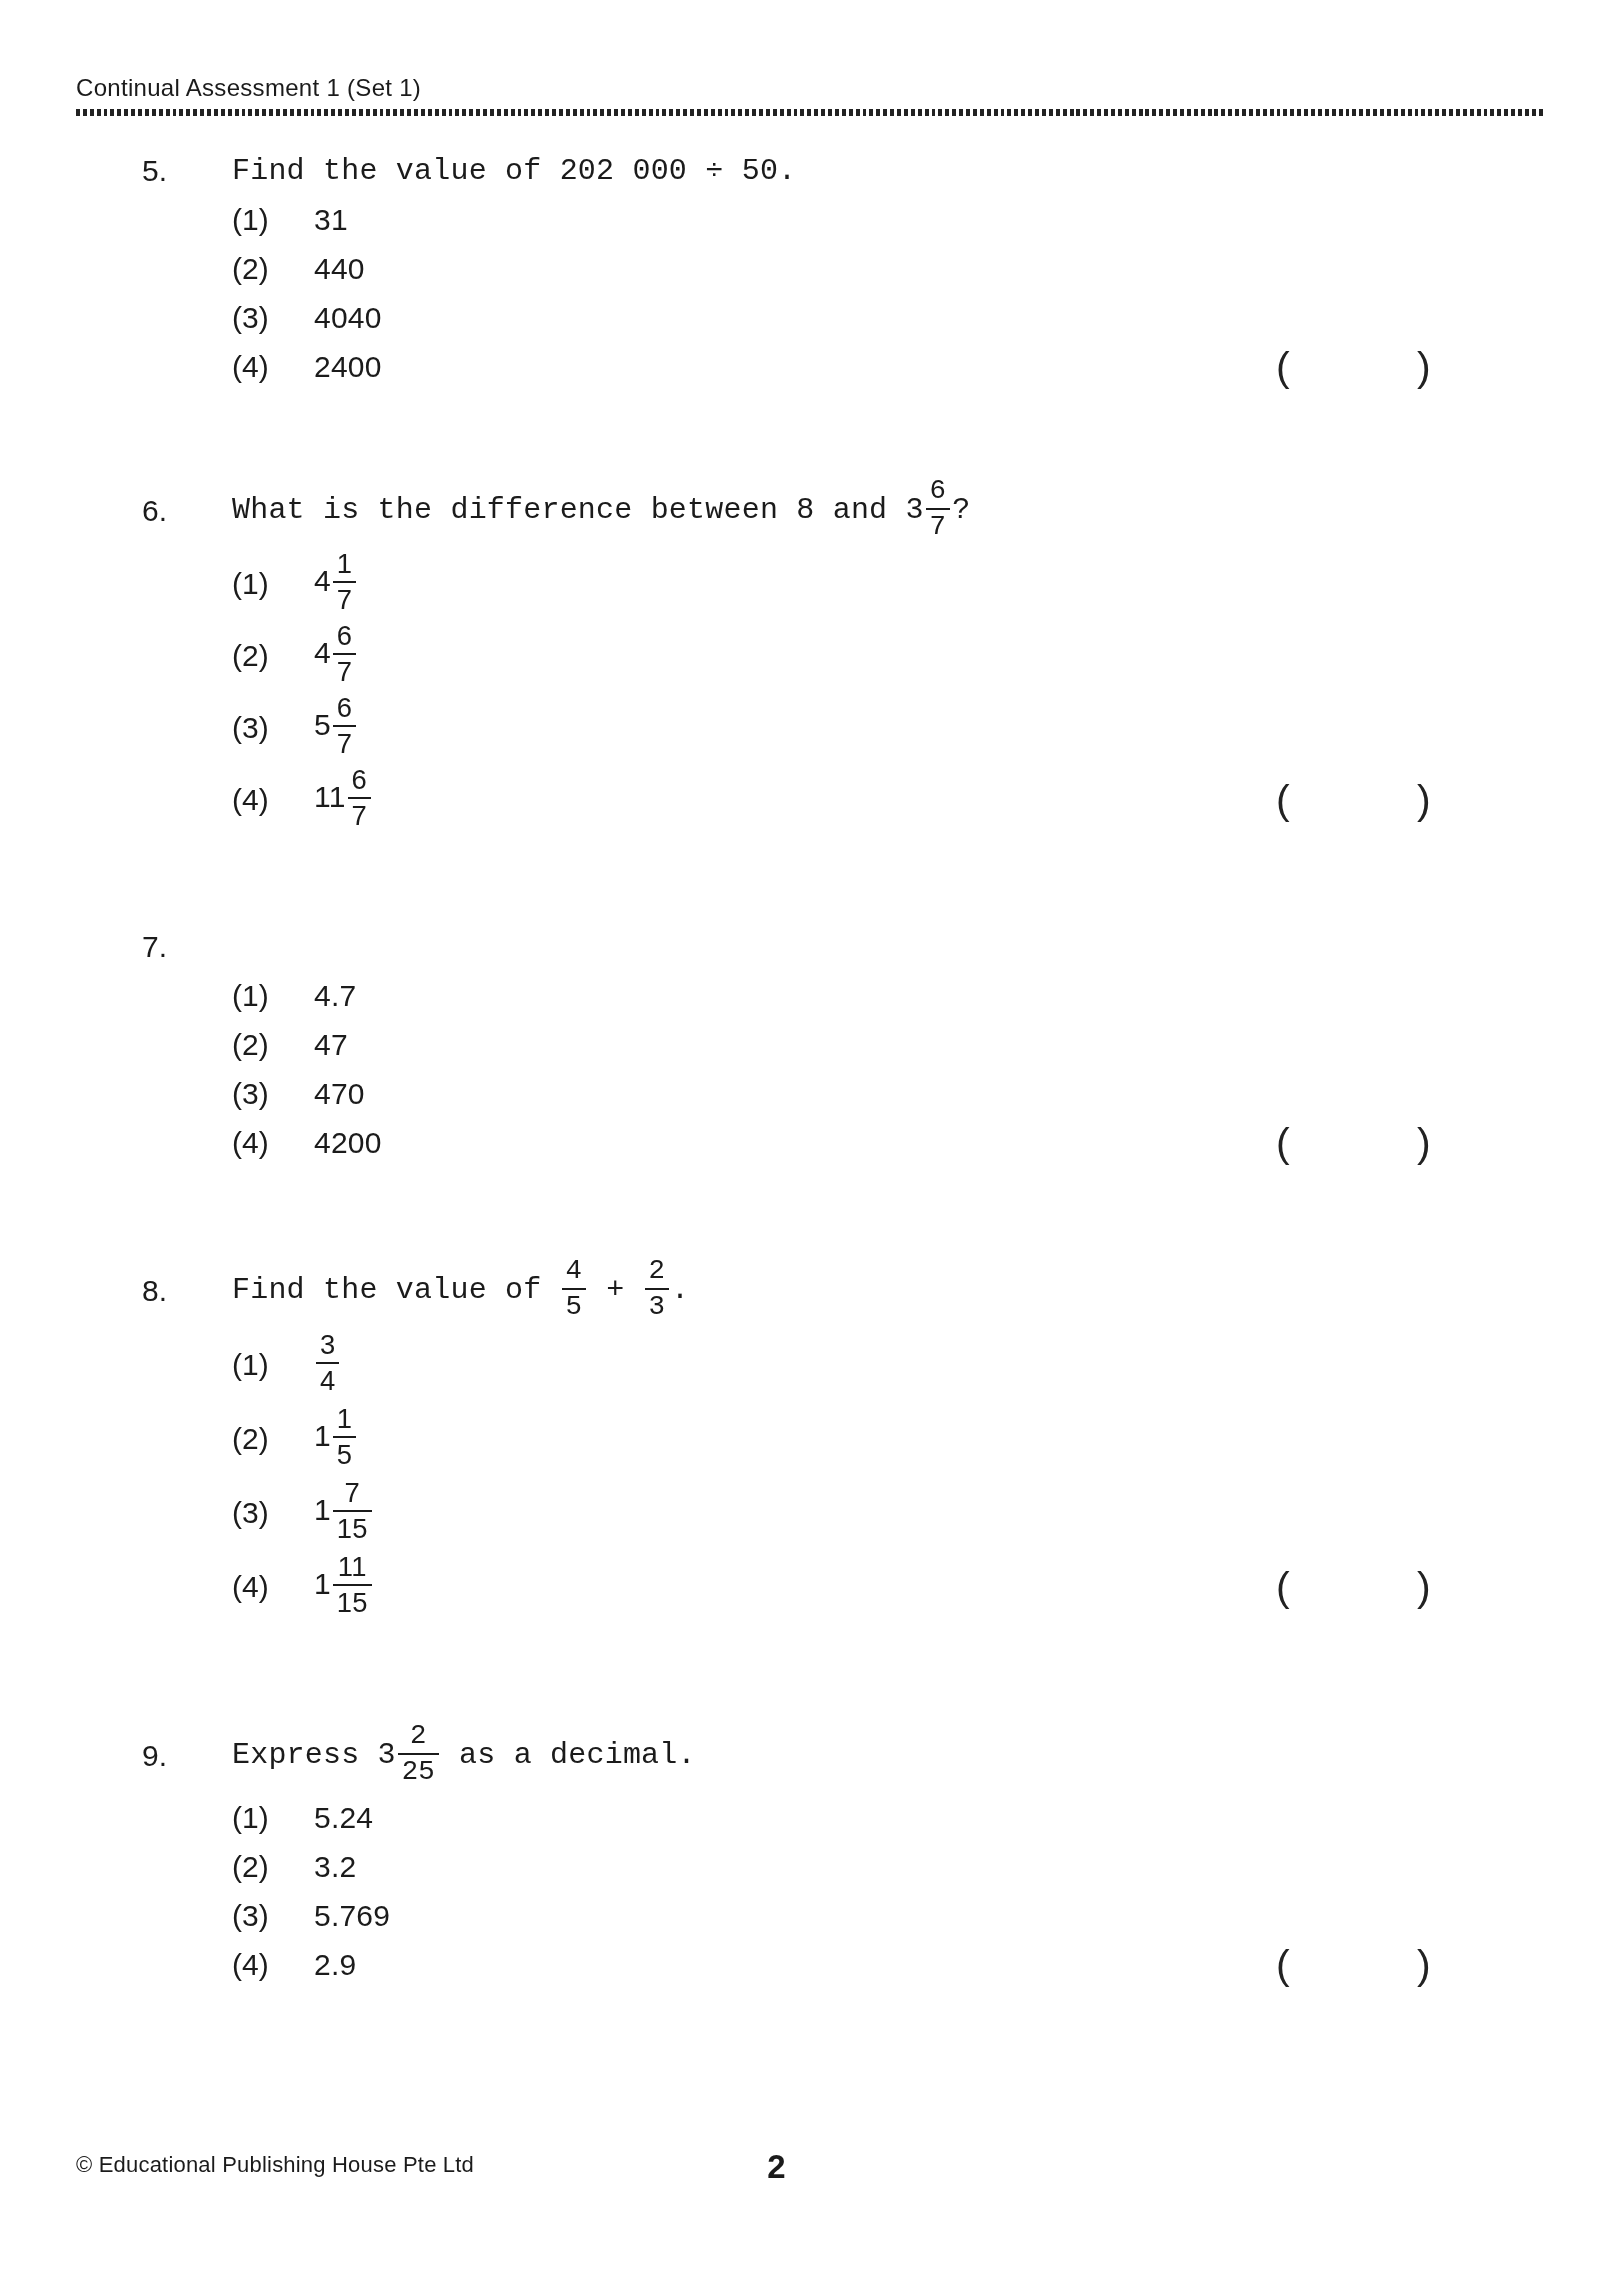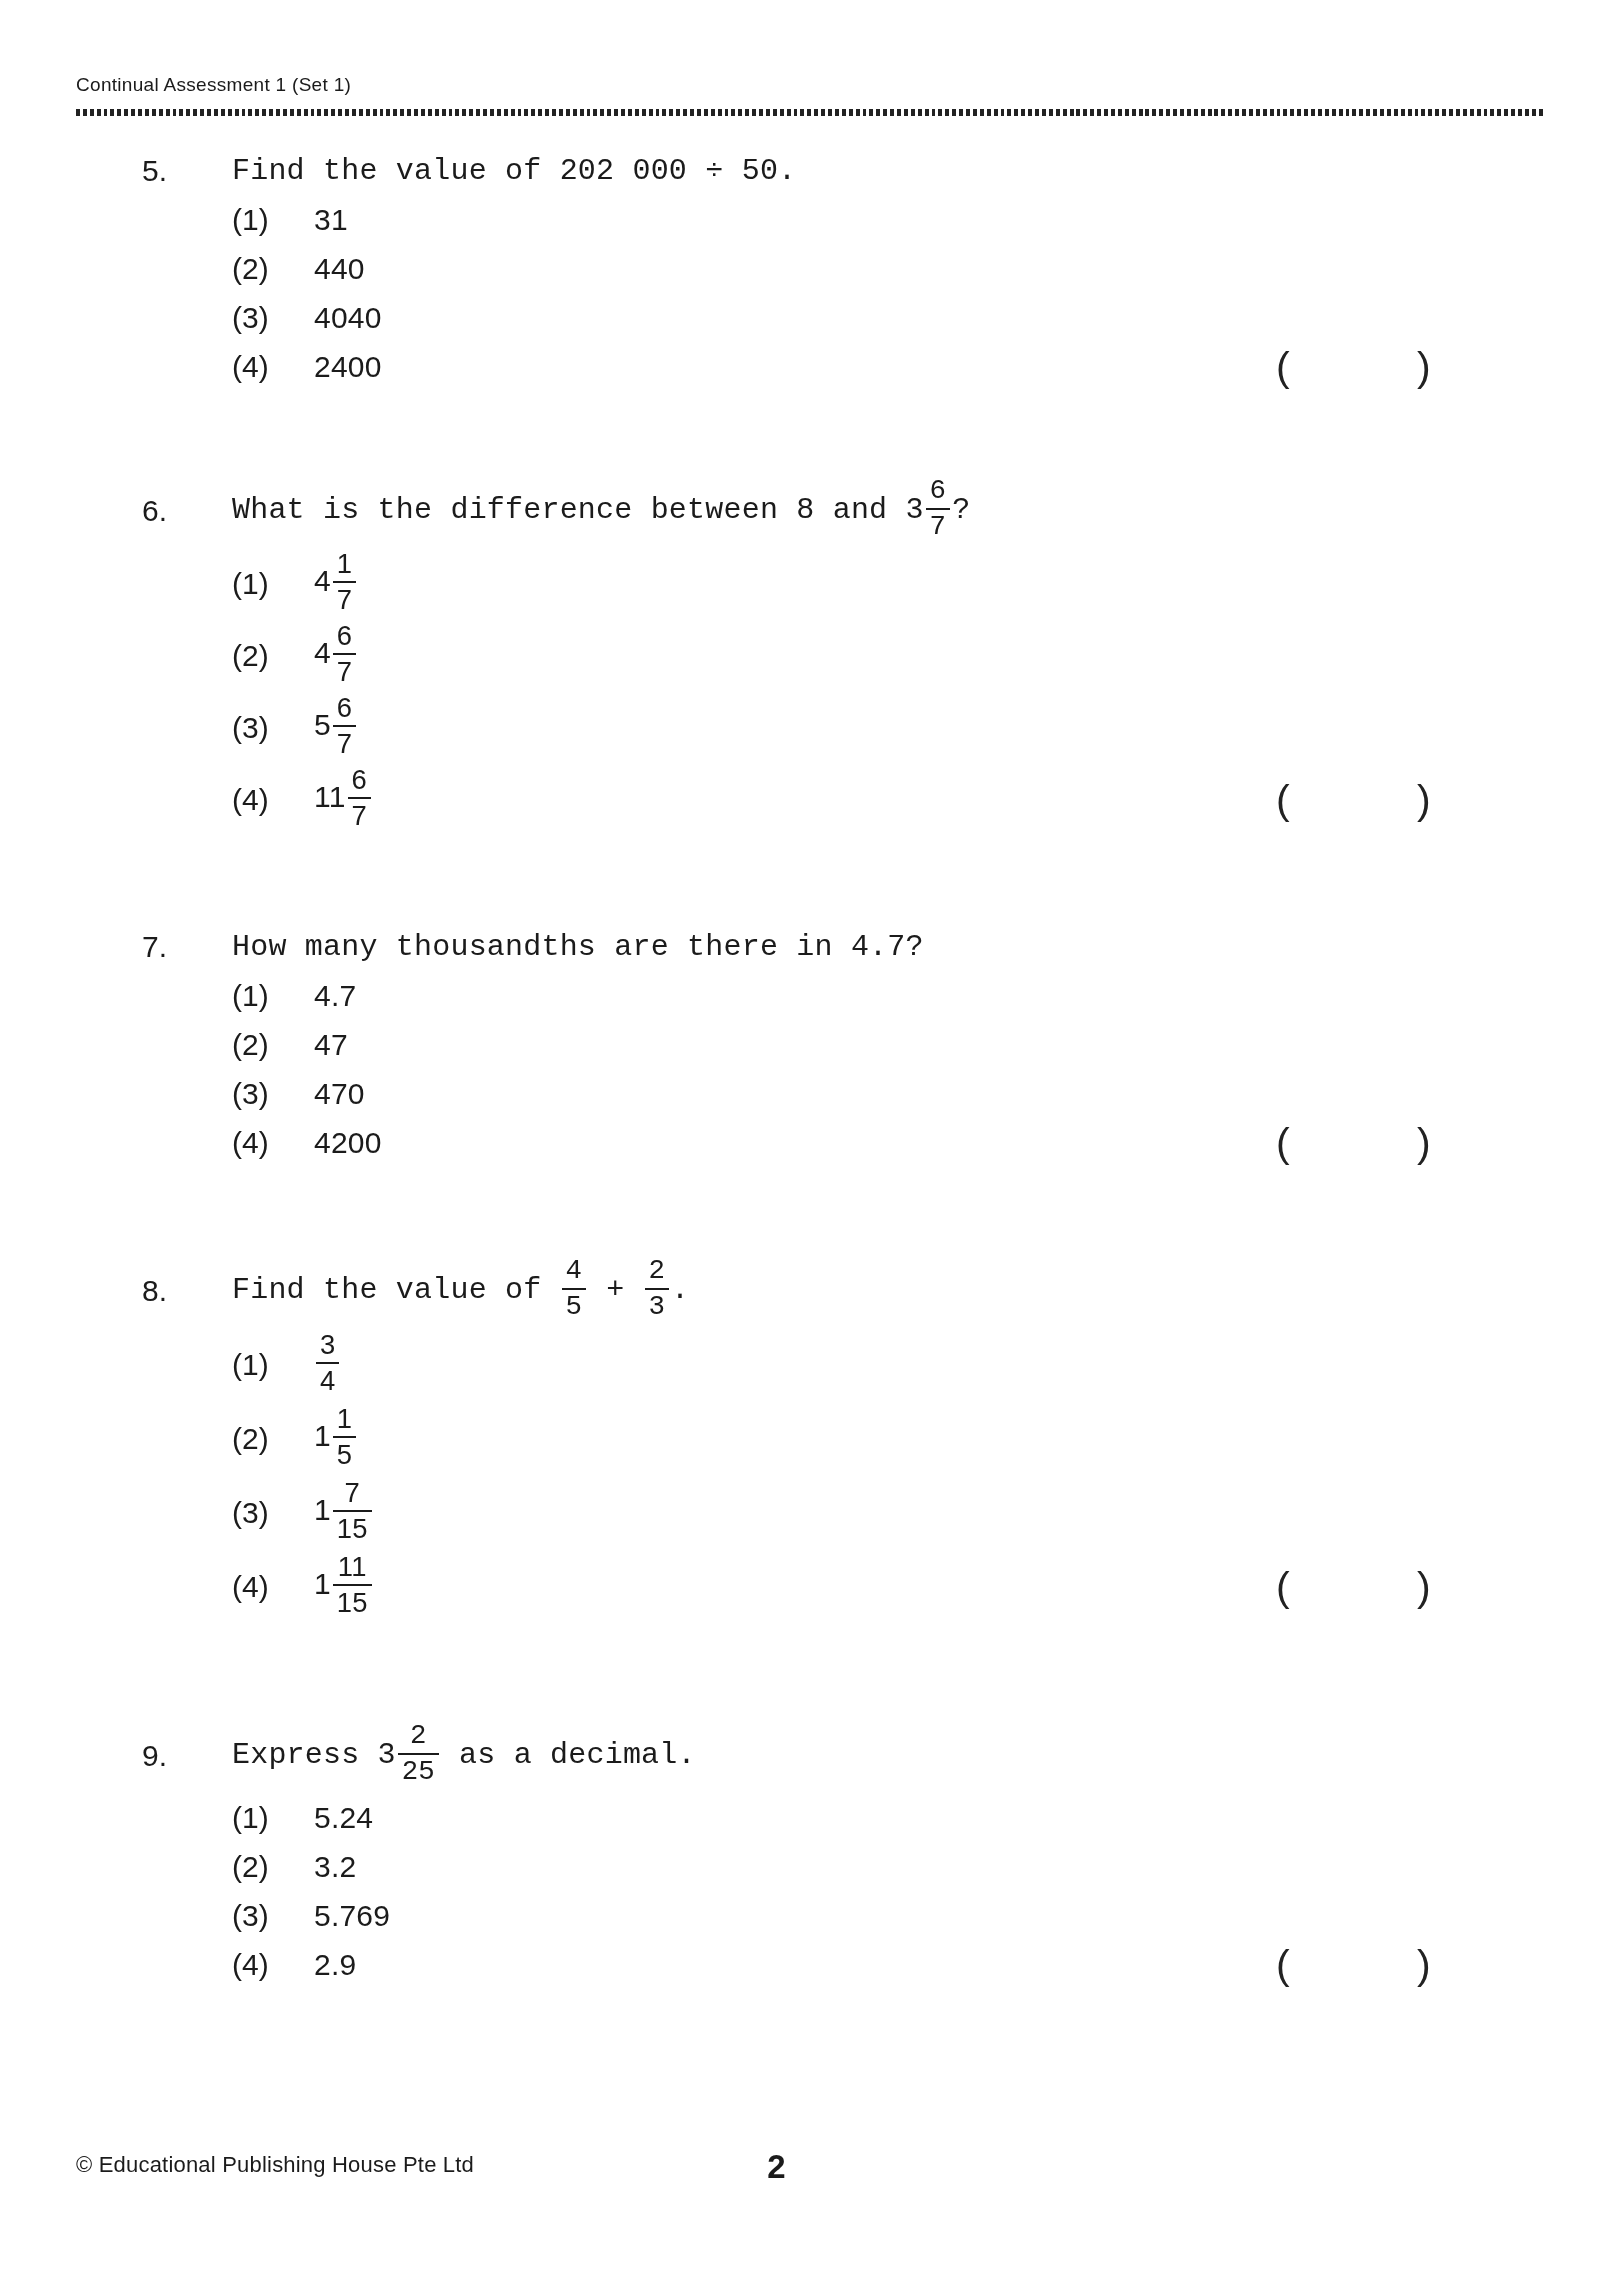--- a/index.html
+++ b/index.html
@@ -7,21 +7,21 @@
     position:relative;
     width:1621px;height:2293px;
     margin:0 auto;
     background:#ffffff;
     color:#1b1b1b;
     font-family:"Liberation Sans",sans-serif;
     overflow:hidden;
   }
   .header-title{
     position:absolute;left:76px;top:74px;
-    font-size:19px;letter-spacing:0.3px;white-space:nowrap;
+    font-size:24px;letter-spacing:0.3px;white-space:nowrap;
   }
   .rule{
     position:absolute;left:76px;top:109px;
     width:1470px;height:6.9px;
     background:repeating-linear-gradient(90deg,#222 0,#222 3.9px,transparent 3.9px,transparent 6.9px);
   }
   .questions{position:absolute;left:0;top:0;width:100%;height:100%;}
   .question{position:absolute;left:0;width:100%;}
   .question[data-qi="0"]{top:146px;}
   .question[data-qi="1"]{top:474px;}
@@ -115,21 +115,20 @@
               <span class="num">6</span>
               <span class="den">7</span>
             </span></span>
           <span class="bracket open">(</span>
           <span class="bracket close">)</span>
         </div>
       </div>
       <div class="question" data-qi="2">
         <div class="row" style="height: 49px;">
           <span class="q-number">7.</span>
-          <span class="q-prompt">How many thousandths are there in 4.7?</span>
         </div>
         <div class="row" style="height: 49px;">
           <span class="opt-label">(1)</span>
           <span class="opt-value">4.7</span>
         </div>
         <div class="row" style="height: 49px;">
           <span class="opt-label">(2)</span>
           <span class="opt-value">47</span>
         </div>
         <div class="row" style="height: 49px;">

